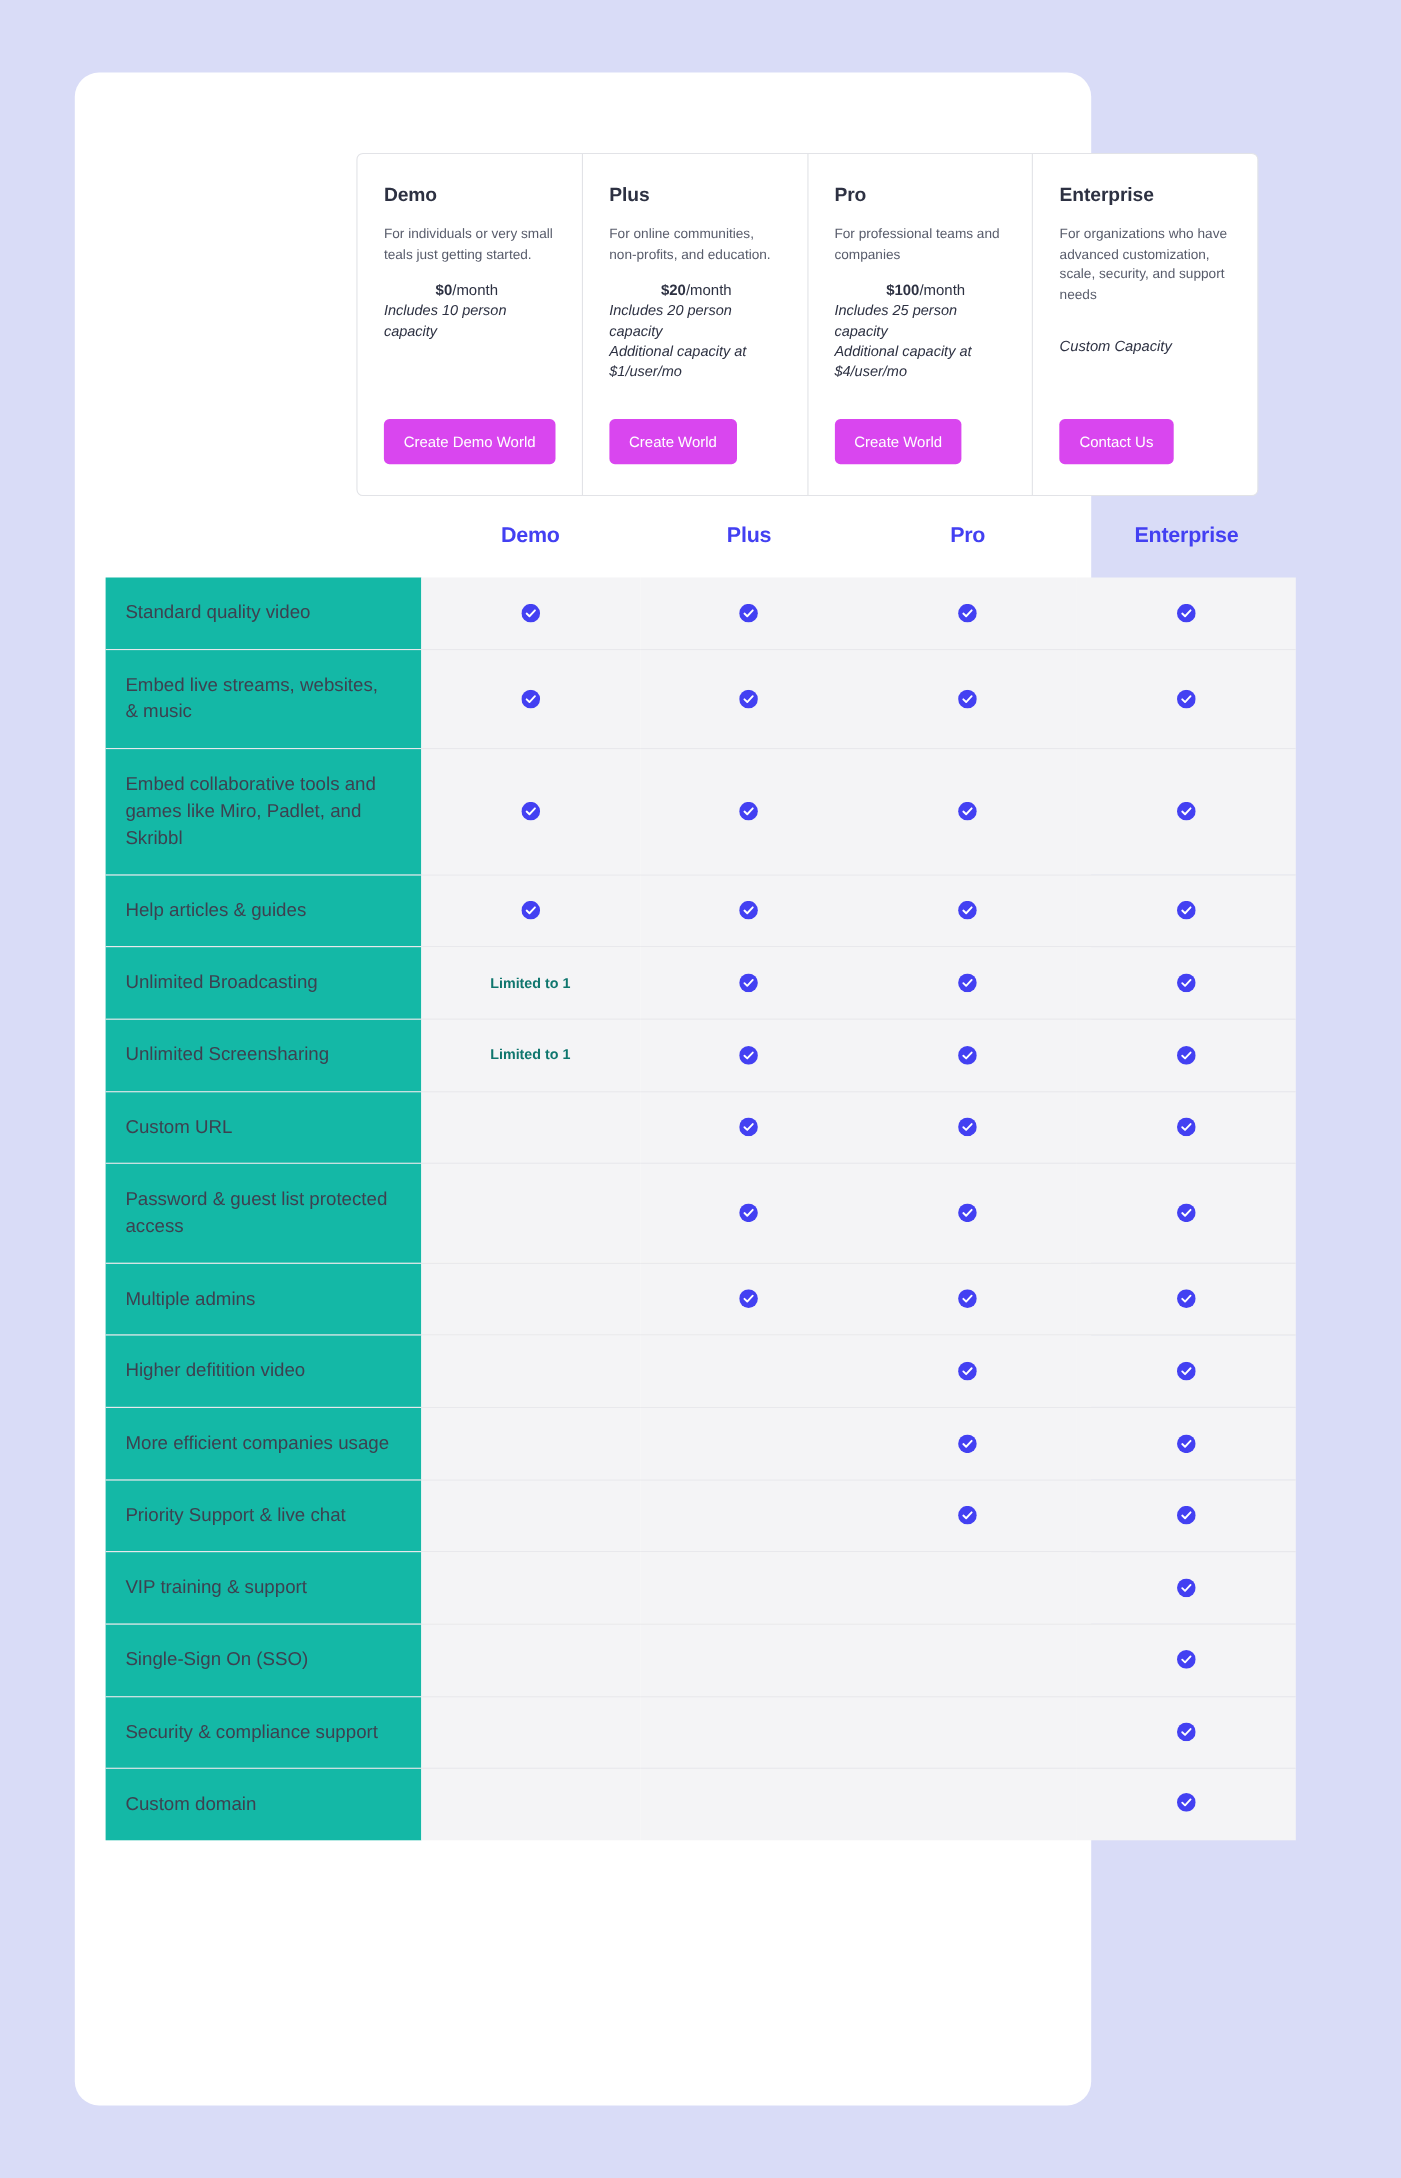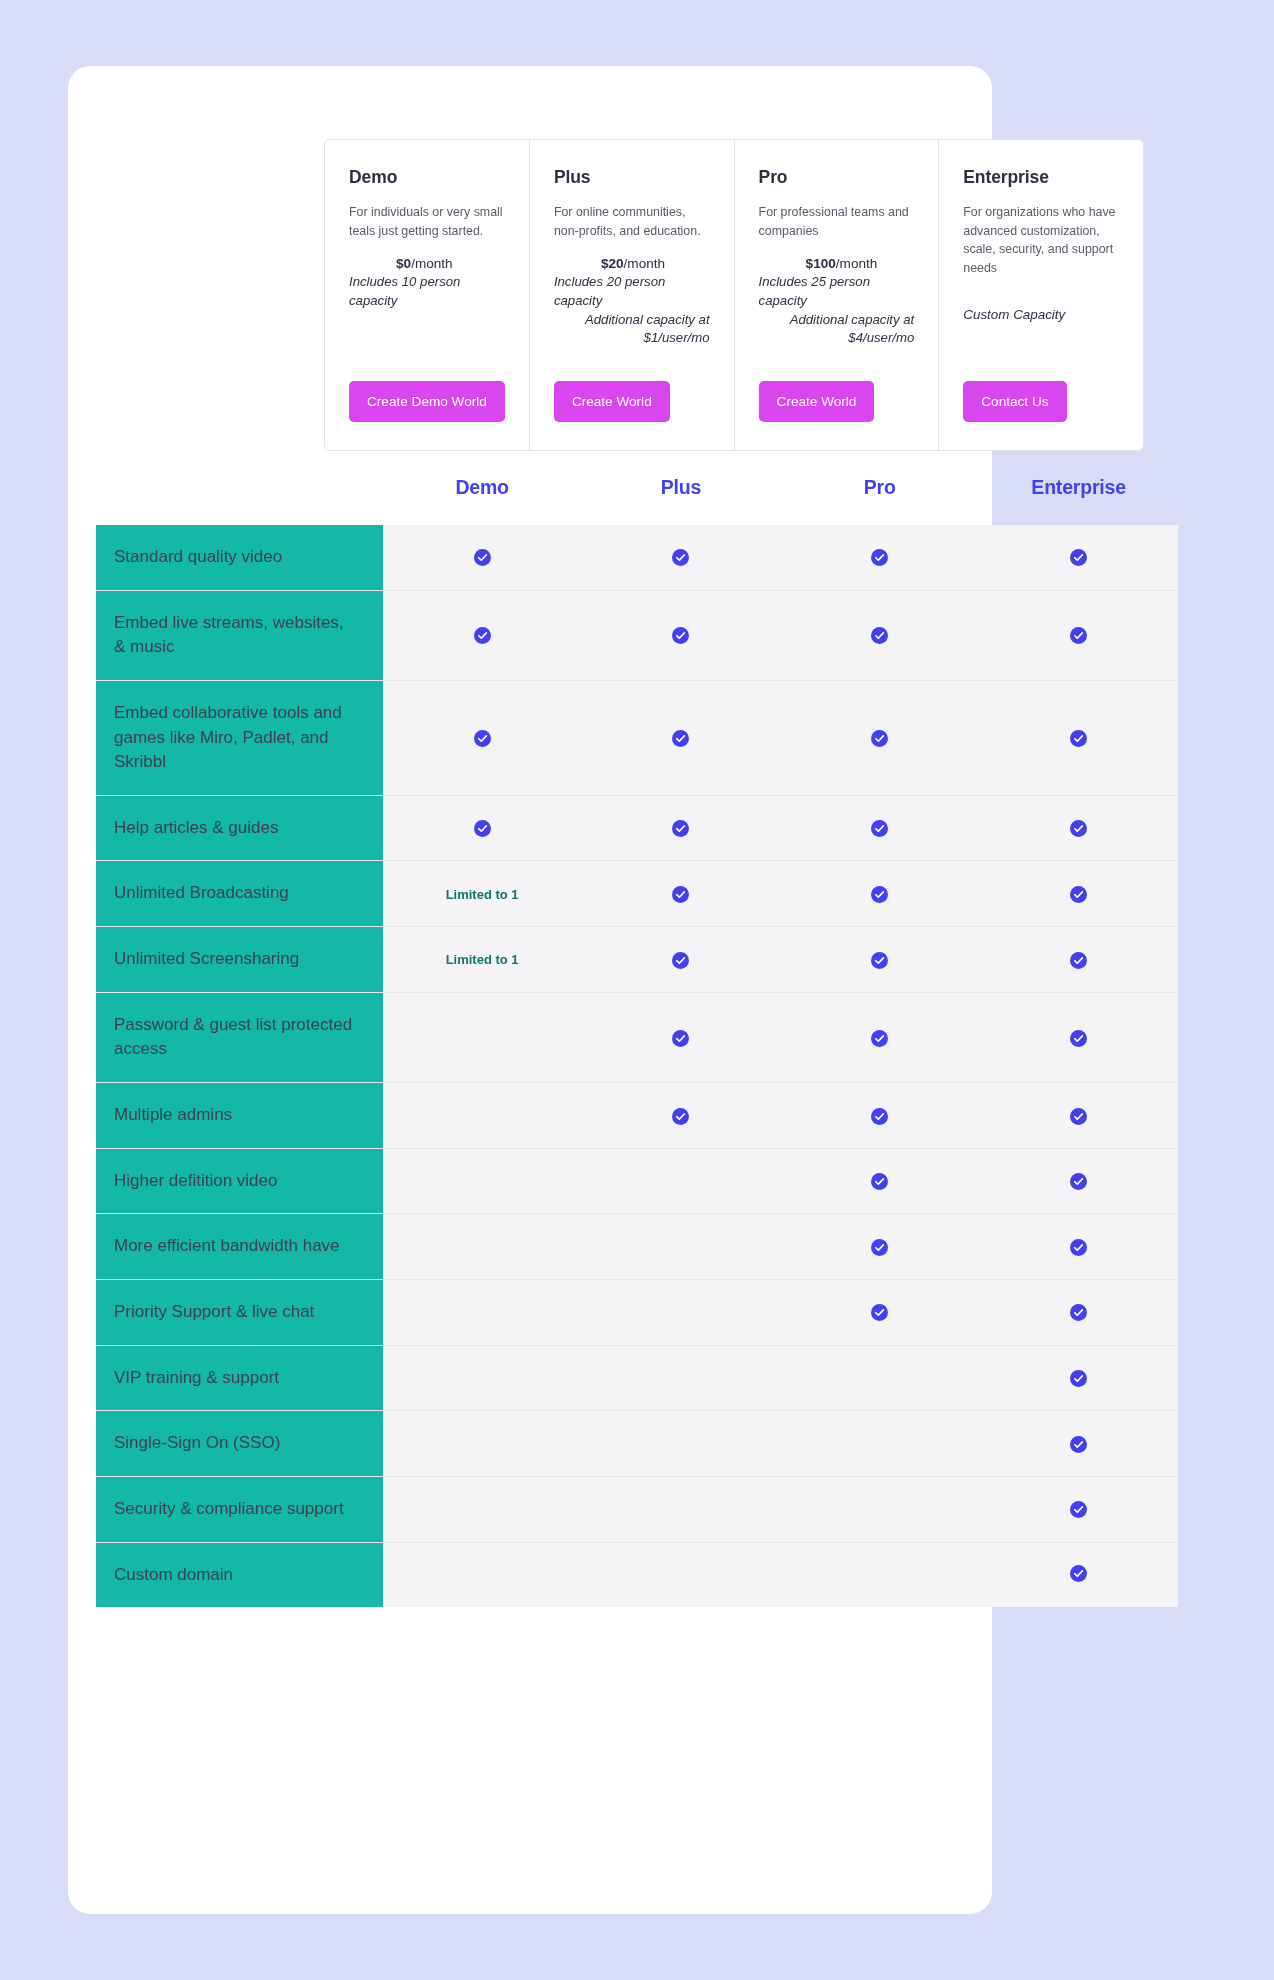--- a/index.html
+++ b/index.html
@@ -73,21 +73,20 @@
     font-style: italic;
     color: #2d3142;
     line-height: 1.42;
   }
 
   .plan-extra {
     font-size: 13.2px;
     font-style: italic;
     color: #2d3142;
     line-height: 1.42;
-    text-align: right;
   }
 
   .plan-custom {
     font-size: 13.4px;
     font-style: italic;
     color: #2d3142;
     margin-top: 14px;
   }
 
   .plan-cta-wrap { margin-top: auto; padding-top: 26px; }
@@ -322,20 +321,36 @@
             <td class="f-cell"><span><svg class="chk" viewBox="0 0 20 20">
                   <circle cx="10" cy="10" r="10" fill="#4340f2"></circle>
                   <path d="M5.6 10.3 L8.6 13.2 L14.5 6.9" fill="none" stroke="#ffffff" stroke-width="2" stroke-linecap="round" stroke-linejoin="round"></path>
                 </svg></span></td>
             <td class="f-cell"><span><svg class="chk" viewBox="0 0 20 20">
                   <circle cx="10" cy="10" r="10" fill="#4340f2"></circle>
                   <path d="M5.6 10.3 L8.6 13.2 L14.5 6.9" fill="none" stroke="#ffffff" stroke-width="2" stroke-linecap="round" stroke-linejoin="round"></path>
                 </svg></span></td>
           </tr>
           <tr>
+            <td class="f-label">Custom URL</td>
+            <td class="f-cell"></td>
+            <td class="f-cell"><span><svg class="chk" viewBox="0 0 20 20">
+                  <circle cx="10" cy="10" r="10" fill="#4340f2"></circle>
+                  <path d="M5.6 10.3 L8.6 13.2 L14.5 6.9" fill="none" stroke="#ffffff" stroke-width="2" stroke-linecap="round" stroke-linejoin="round"></path>
+                </svg></span></td>
+            <td class="f-cell"><span><svg class="chk" viewBox="0 0 20 20">
+                  <circle cx="10" cy="10" r="10" fill="#4340f2"></circle>
+                  <path d="M5.6 10.3 L8.6 13.2 L14.5 6.9" fill="none" stroke="#ffffff" stroke-width="2" stroke-linecap="round" stroke-linejoin="round"></path>
+                </svg></span></td>
+            <td class="f-cell"><span><svg class="chk" viewBox="0 0 20 20">
+                  <circle cx="10" cy="10" r="10" fill="#4340f2"></circle>
+                  <path d="M5.6 10.3 L8.6 13.2 L14.5 6.9" fill="none" stroke="#ffffff" stroke-width="2" stroke-linecap="round" stroke-linejoin="round"></path>
+                </svg></span></td>
+          </tr>
+          <tr>
             <td class="f-label">Password &amp; guest list protected access</td>
             <td class="f-cell"></td>
             <td class="f-cell"><span><svg class="chk" viewBox="0 0 20 20">
                   <circle cx="10" cy="10" r="10" fill="#4340f2"></circle>
                   <path d="M5.6 10.3 L8.6 13.2 L14.5 6.9" fill="none" stroke="#ffffff" stroke-width="2" stroke-linecap="round" stroke-linejoin="round"></path>
                 </svg></span></td>
             <td class="f-cell"><span><svg class="chk" viewBox="0 0 20 20">
                   <circle cx="10" cy="10" r="10" fill="#4340f2"></circle>
                   <path d="M5.6 10.3 L8.6 13.2 L14.5 6.9" fill="none" stroke="#ffffff" stroke-width="2" stroke-linecap="round" stroke-linejoin="round"></path>
                 </svg></span></td>
@@ -367,21 +382,21 @@
             <td class="f-cell"><span><svg class="chk" viewBox="0 0 20 20">
                   <circle cx="10" cy="10" r="10" fill="#4340f2"></circle>
                   <path d="M5.6 10.3 L8.6 13.2 L14.5 6.9" fill="none" stroke="#ffffff" stroke-width="2" stroke-linecap="round" stroke-linejoin="round"></path>
                 </svg></span></td>
             <td class="f-cell"><span><svg class="chk" viewBox="0 0 20 20">
                   <circle cx="10" cy="10" r="10" fill="#4340f2"></circle>
                   <path d="M5.6 10.3 L8.6 13.2 L14.5 6.9" fill="none" stroke="#ffffff" stroke-width="2" stroke-linecap="round" stroke-linejoin="round"></path>
                 </svg></span></td>
           </tr>
           <tr>
-            <td class="f-label">More efficient bandwidth have</td>
+            <td class="f-label">More efficient companies usage</td>
             <td class="f-cell"></td>
             <td class="f-cell"></td>
             <td class="f-cell"><span><svg class="chk" viewBox="0 0 20 20">
                   <circle cx="10" cy="10" r="10" fill="#4340f2"></circle>
                   <path d="M5.6 10.3 L8.6 13.2 L14.5 6.9" fill="none" stroke="#ffffff" stroke-width="2" stroke-linecap="round" stroke-linejoin="round"></path>
                 </svg></span></td>
             <td class="f-cell"><span><svg class="chk" viewBox="0 0 20 20">
                   <circle cx="10" cy="10" r="10" fill="#4340f2"></circle>
                   <path d="M5.6 10.3 L8.6 13.2 L14.5 6.9" fill="none" stroke="#ffffff" stroke-width="2" stroke-linecap="round" stroke-linejoin="round"></path>
                 </svg></span></td>

